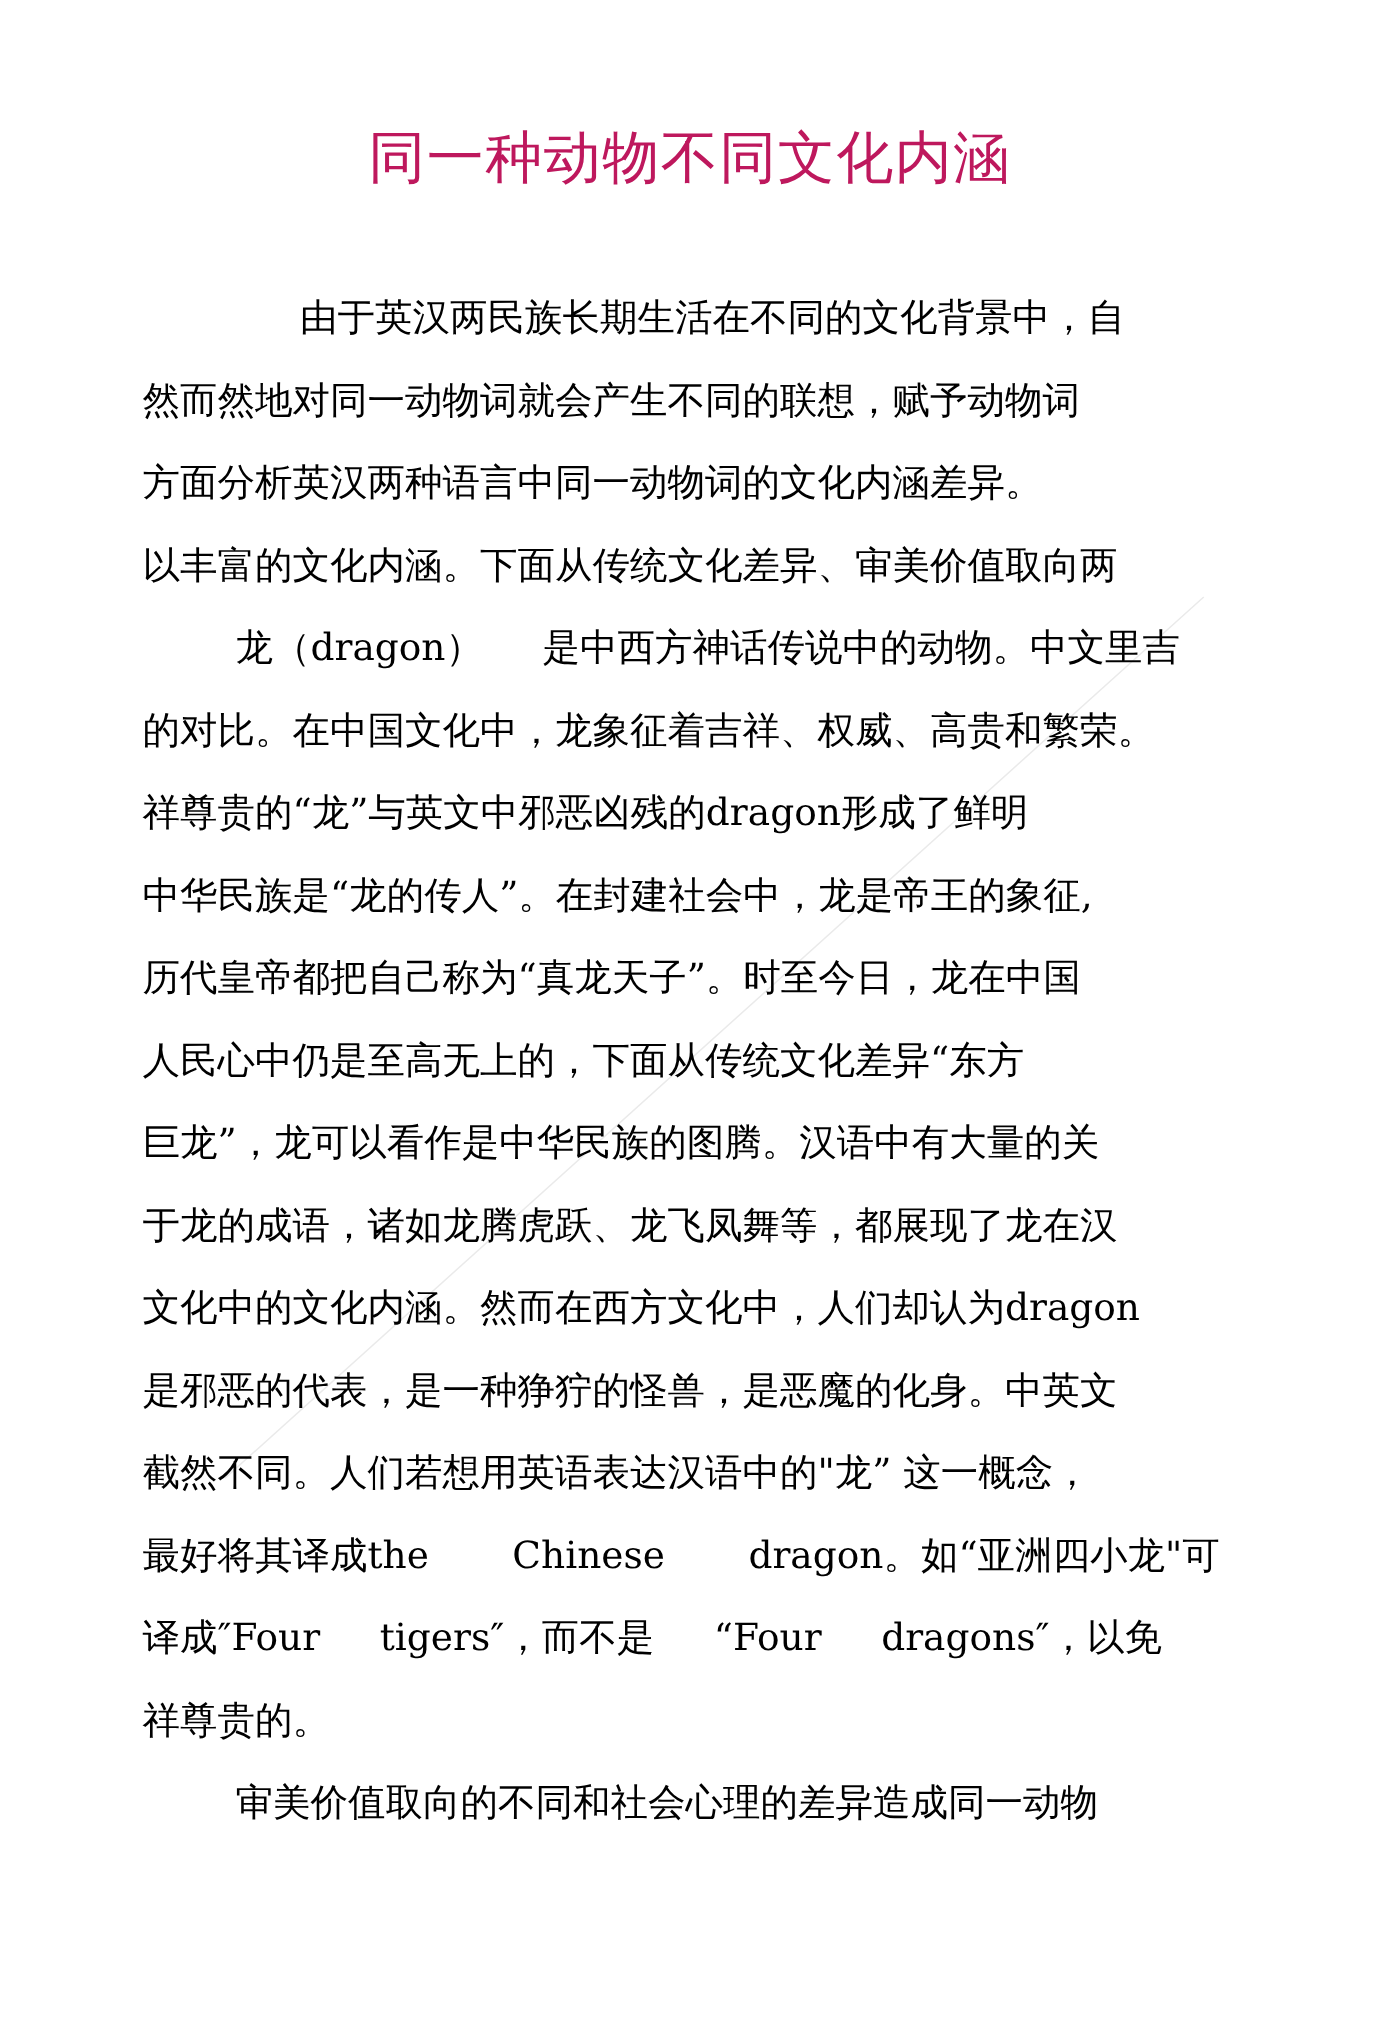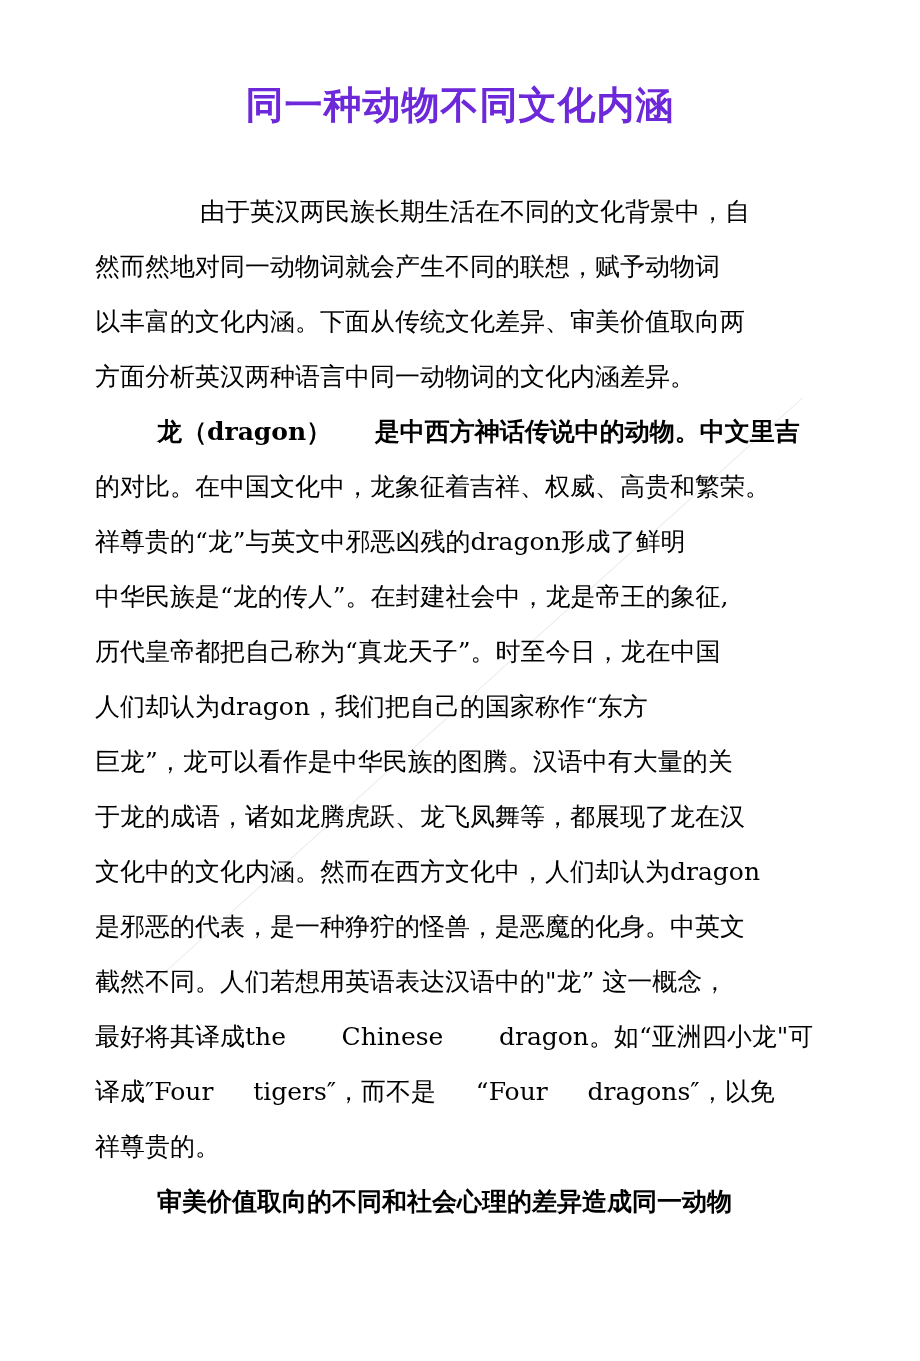--- a/index.html
+++ b/index.html
@@ -17,40 +17,40 @@
     color: #000000;
   }
   .doc-title {
     position: absolute;
     top: 80px;
     left: 0;
     width: 920px;
     margin: 0;
     text-align: center;
     font-size: 38px;
-    font-weight: bold;
+    font-weight: normal;
     letter-spacing: 1px;
     font-family: "Liberation Sans", "DejaVu Sans", sans-serif;
-    color: #6d28d9;
+    color: #be185d;
   }
   .body-text {
     position: absolute;
     left: 95px;
     top: 184px;
     width: 760px;
     font-size: 25px;
     color: #000000;
   }
   .line {
     height: 55px;
     line-height: 55px;
     white-space: pre;
   }
   .fl-lg { padding-left: 105px; }
-  .fl-sm { padding-left: 62px; font-weight: bold; }
+  .fl-sm { padding-left: 62px; }
   .scan-artifact {
     position: absolute;
     left: 150px;
     top: 985px;
     width: 878px;
     height: 1px;
     background: #eaeaea;
     transform: rotate(-42deg);
     transform-origin: left center;
     pointer-events: none;
@@ -63,31 +63,31 @@
 
   <div class="scan-artifact"></div>
 
   <h1 class="doc-title">同一种动物不同文化内涵</h1>
 
   <div class="body-text">
 
     <div>
       <div class="line fl-lg">由于英汉两民族长期生活在不同的文化背景中，自</div>
       <div class="line">然而然地对同一动物词就会产生不同的联想，赋予动物词</div>
+      <div class="line">方面分析英汉两种语言中同一动物词的文化内涵差异。</div>
       <div class="line">以丰富的文化内涵。下面从传统文化差异、审美价值取向两</div>
-      <div class="line">方面分析英汉两种语言中同一动物词的文化内涵差异。</div>
     </div>
 
     <div>
       <div class="line fl-sm">龙（dragon）     是中西方神话传说中的动物。中文里吉</div>
       <div class="line">的对比。在中国文化中，龙象征着吉祥、权威、高贵和繁荣。</div>
       <div class="line">祥尊贵的“龙”与英文中邪恶凶残的dragon形成了鲜明</div>
       <div class="line">中华民族是“龙的传人”。在封建社会中，龙是帝王的象征,</div>
       <div class="line">历代皇帝都把自己称为“真龙天子”。时至今日，龙在中国</div>
-      <div class="line">人们却认为dragon，我们把自己的国家称作“东方</div>
+      <div class="line">人民心中仍是至高无上的，下面从传统文化差异“东方</div>
       <div class="line">巨龙”，龙可以看作是中华民族的图腾。汉语中有大量的关</div>
       <div class="line">于龙的成语，诸如龙腾虎跃、龙飞凤舞等，都展现了龙在汉</div>
       <div class="line">文化中的文化内涵。然而在西方文化中，人们却认为dragon</div>
       <div class="line">是邪恶的代表，是一种狰狞的怪兽，是恶魔的化身。中英文</div>
       <div class="line">截然不同。人们若想用英语表达汉语中的"龙” 这一概念，</div>
       <div class="line">最好将其译成the       Chinese       dragon。如“亚洲四小龙"可</div>
       <div class="line">译成″Four     tigers″，而不是     “Four     dragons″，以免</div>
       <div class="line">祥尊贵的。</div>
     </div>
 

